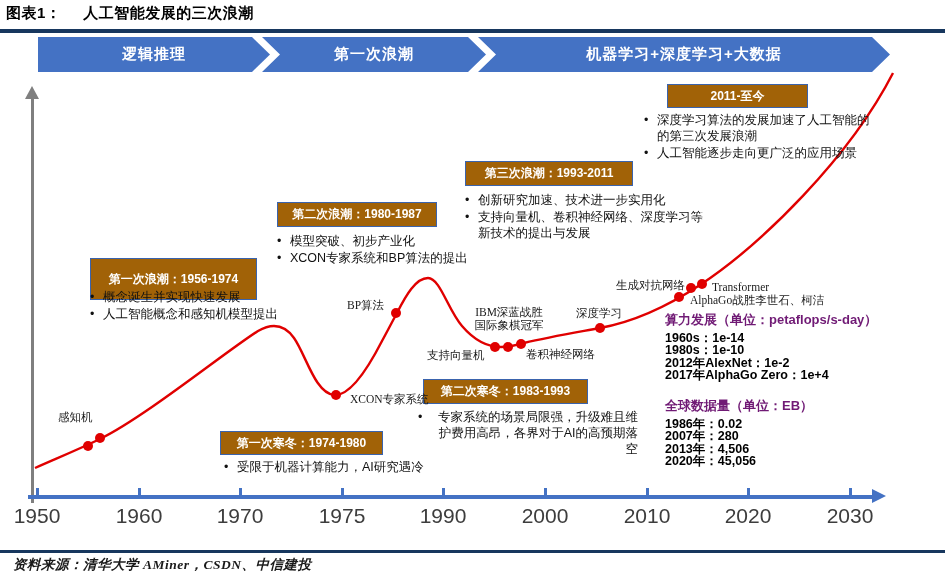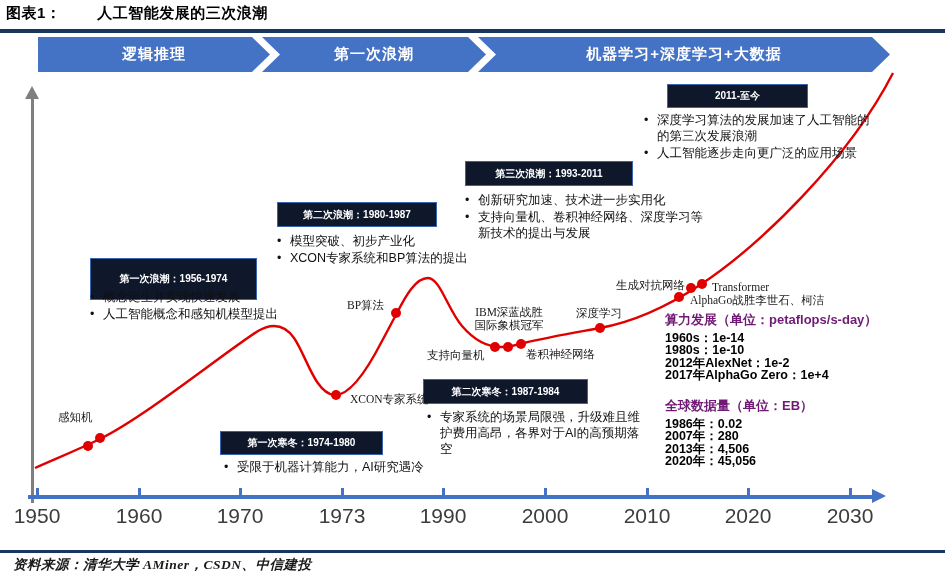--- a/index.html
+++ b/index.html
@@ -2,21 +2,21 @@
 <html><head>
 <meta charset="utf-8">
 <style>
   html,body{margin:0;padding:0;background:#fff;width:945px;height:576px;overflow:hidden;
     font-family:"Liberation Sans",sans-serif;}
   #canvas{position:relative;width:945px;height:576px;background:#fff;}
   .abs{position:absolute;}
 
   
   .chart-title{top:4px;left:6px;font-size:15px;font-weight:bold;color:#000;letter-spacing:.5px;}
-  .chart-title .pre{margin-right:36px;text-align:center;}
+  .chart-title .pre{margin-right:22px;text-align:center;}
   .rule-top{top:29px;left:0;width:945px;height:4px;background:#17375E;}
   .rule-bottom{top:550px;left:0;width:945px;height:3px;background:#17375E;}
 
   
   .stage{top:37px;height:35px;background:#4472C4;color:#fff;font-weight:bold;font-size:15px;
     display:flex;align-items:center;justify-content:center;letter-spacing:1px;}
   .stage.first{clip-path:polygon(0 0,calc(100% - 18px) 0,100% 50%,calc(100% - 18px) 100%,0 100%);}
   .stage.mid,.stage.last{clip-path:polygon(0 0,calc(100% - 18px) 0,100% 50%,calc(100% - 18px) 100%,0 100%,18px 50%);}
 
   
@@ -26,21 +26,21 @@
   .x-axis{left:28px;top:495px;width:846px;height:3.5px;background:#4472C4;}
   .x-arrow{left:872px;top:489px;width:0;height:0;border-top:7.5px solid transparent;
     border-bottom:7.5px solid transparent;border-left:14px solid #4472C4;}
   .xtick{top:488px;width:3px;height:8px;background:#4472C4;}
   .xlabel{top:504px;width:90px;text-align:center;font-size:21px;color:#3d3d3d;}
 
   
   svg.curve{left:0;top:0;width:945px;height:576px;pointer-events:none;z-index:1;}
 
   
-  .pbox{background:#0f172a;color:#fff;font-weight:bold;font-size:10px;text-align:center;
+  .pbox{background:#a16207;color:#fff;font-weight:bold;font-size:12px;text-align:center;
     display:flex;align-items:center;justify-content:center;z-index:2;box-shadow:0 0 0 1px #3a63ad inset;}
   .bullets{font-size:12.5px;color:#111;line-height:1.28;z-index:2;}
   .bullets .bi{position:relative;padding-left:15px;margin-bottom:1px;}
   .bullets .bi::before{content:"•";position:absolute;left:2px;top:0;}
 
   
   .anno{font-family:"Liberation Serif",serif;font-size:11.5px;color:#1a1a1a;
     white-space:pre-line;z-index:2;line-height:1.15;}
   .anno.center{text-align:center;}
 
@@ -83,21 +83,21 @@
   <div class="abs xtick" style="left:341px;"></div>
   <div class="abs xtick" style="left:442px;"></div>
   <div class="abs xtick" style="left:544px;"></div>
   <div class="abs xtick" style="left:646px;"></div>
   <div class="abs xtick" style="left:747px;"></div>
   <div class="abs xtick" style="left:849px;"></div>
 
   <div class="abs xlabel" style="left:-8px;">1950</div>
   <div class="abs xlabel" style="left:94px;">1960</div>
   <div class="abs xlabel" style="left:195px;">1970</div>
-  <div class="abs xlabel" style="left:297px;">1973</div>
+  <div class="abs xlabel" style="left:297px;">1975</div>
   <div class="abs xlabel" style="left:398px;">1990</div>
   <div class="abs xlabel" style="left:500px;">2000</div>
   <div class="abs xlabel" style="left:602px;">2010</div>
   <div class="abs xlabel" style="left:703px;">2020</div>
   <div class="abs xlabel" style="left:805px;">2030</div>
 
   <svg class="abs curve" viewBox="0 0 945 576">
     <path d="M 35 468
          C 55 459, 75 451, 100 439
          C 145 417, 225 352, 258 331
@@ -160,23 +160,23 @@
   </div>
 
   <div class="abs pbox" style="left:220px;top:431px;width:163px;height:24px;">
     <span>第一次寒冬：1974-1980</span>
   </div>
   <div class="abs bullets" style="left:222px;top:459px;width:255px;">
     <div class="bi">受限于机器计算能力，AI研究遇冷</div>
   </div>
 
   <div class="abs pbox" style="left:423px;top:379px;width:165px;height:25px;">
-    <span>第二次寒冬：1987-1984</span>
-  </div>
-  <div class="abs bullets" style="left:425px;top:409px;width:222px;">
+    <span>第二次寒冬：1983-1993</span>
+  </div>
+  <div class="abs bullets" style="left:416px;top:409px;width:222px;text-align:right;">
     <div class="bi">专家系统的场景局限强，升级难且维护费用高昂，各界对于AI的高预期落空</div>
   </div>
 
   <div class="abs anno" style="left:58px;top:411px;">感知机</div>
   <div class="abs anno" style="left:347px;top:299px;">BP算法</div>
   <div class="abs anno" style="left:350px;top:393px;">XCON专家系统</div>
   <div class="abs anno" style="left:427px;top:349px;">支持向量机</div>
   <div class="abs anno center" style="left:466px;top:306px;width:86px;">IBM深蓝战胜
 国际象棋冠军</div>
   <div class="abs anno" style="left:526px;top:348px;">卷积神经网络</div>

